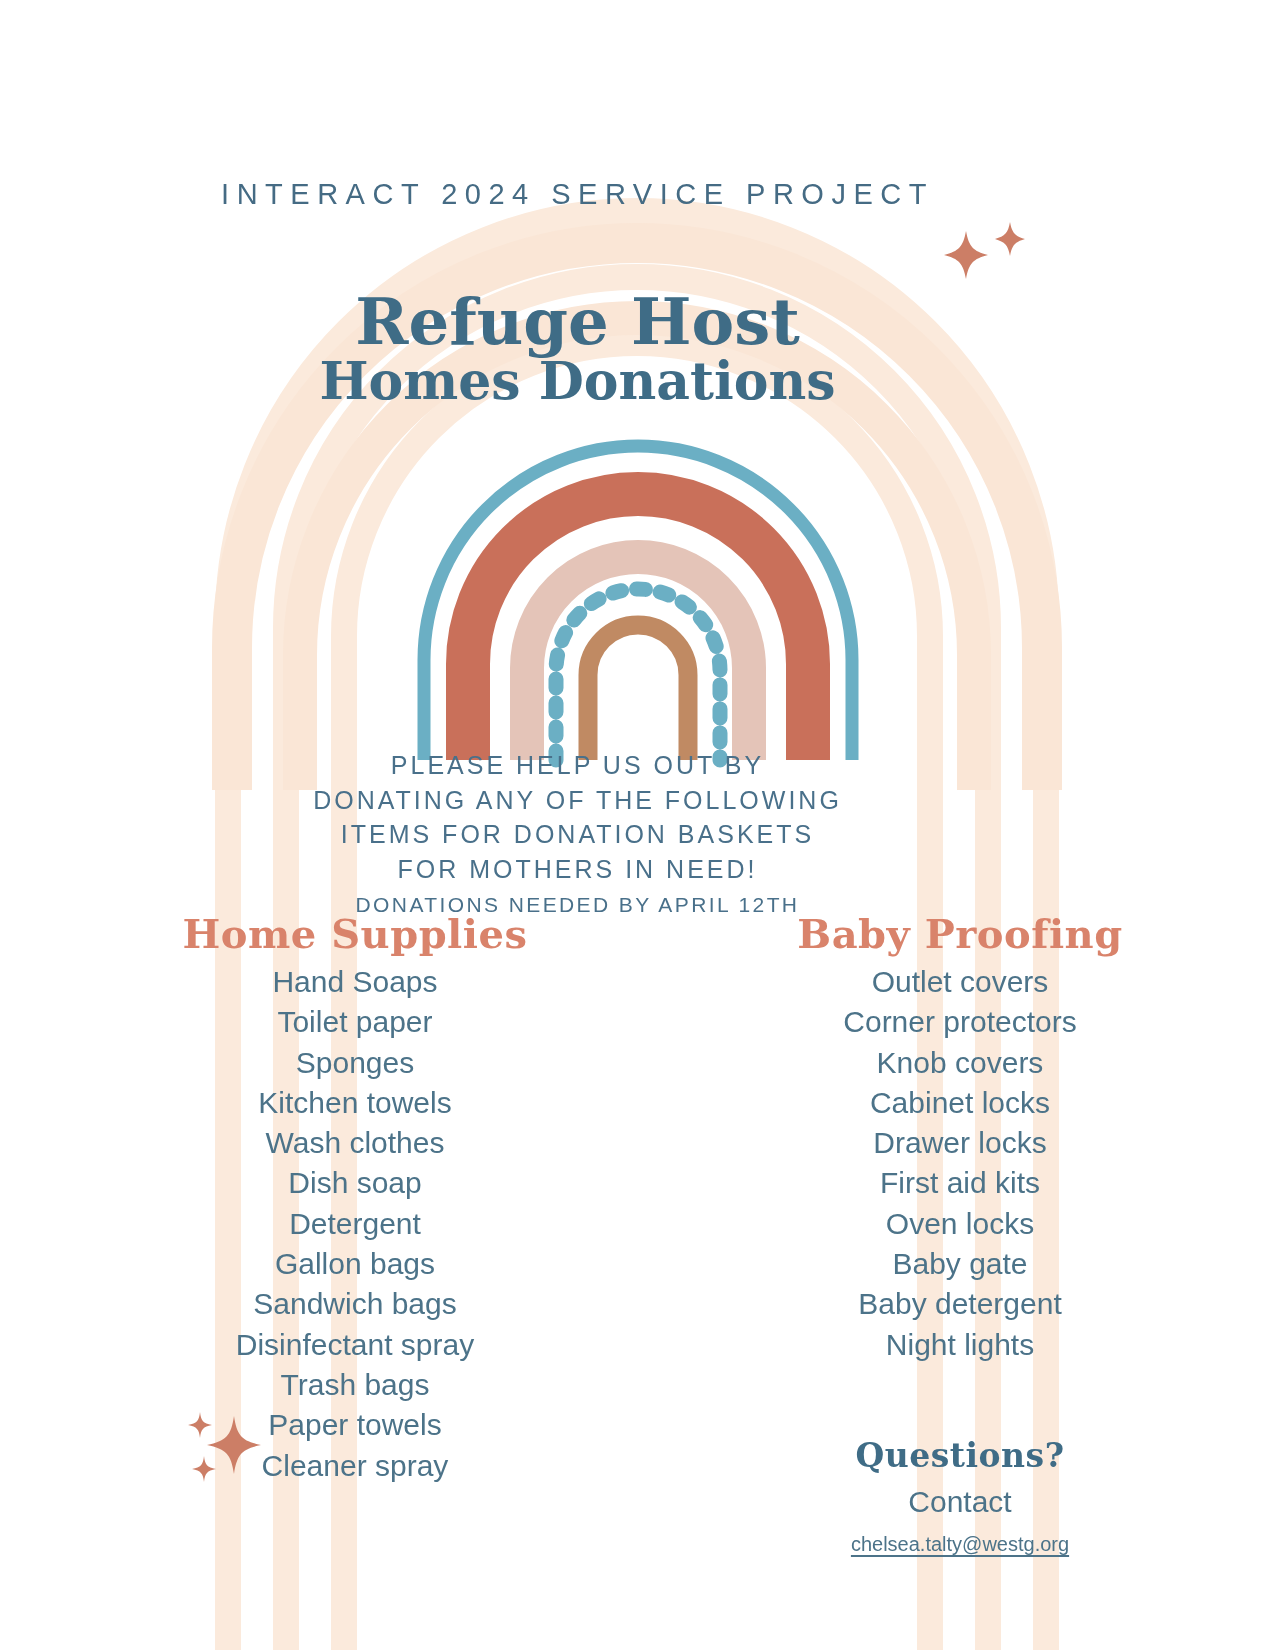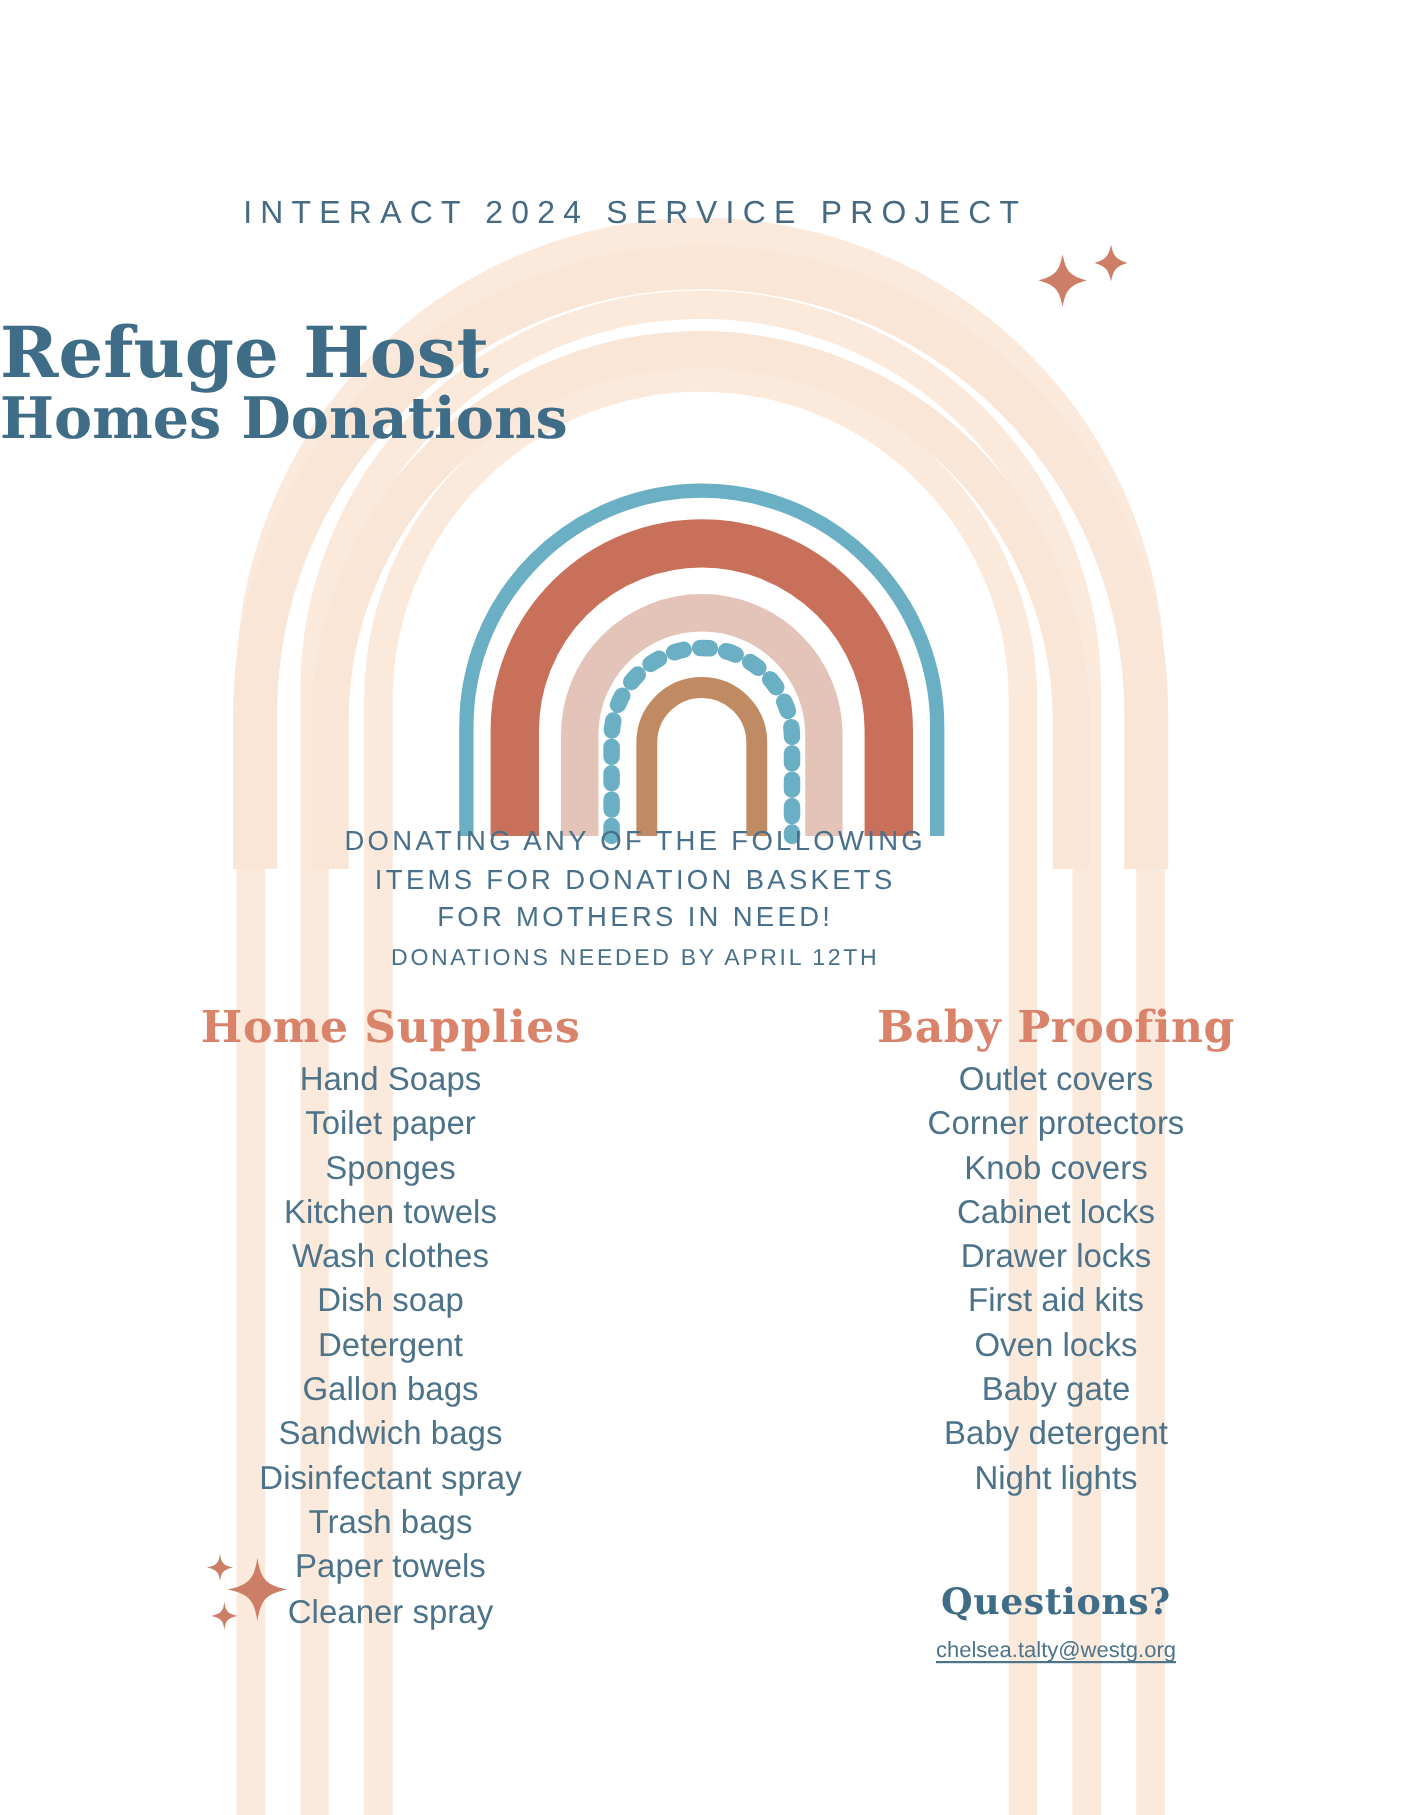--- a/index.html
+++ b/index.html
@@ -24,21 +24,21 @@
     position:absolute;left:0;right:0;top:178px;
     text-align:center;
     color:#456B84;
     font-size:29px;
     letter-spacing:7.5px;
     font-weight:400;
   }
 
   .title{
     position:absolute;left:0;right:0;top:246px;
-    text-align:left;
+    text-align:center;
     color:#3F6C86;
     font-family:"DejaVu Serif", serif;
     font-weight:700;
     font-size:64px;
     line-height:1.02;
     letter-spacing:0px;
   }
   .title .l2{display:block;font-size:52px;}
 
   .blurb{
@@ -137,20 +137,21 @@
   <div class="content">
 
     <div class="eyebrow">INTERACT 2024 SERVICE PROJECT</div>
 
     <h1 class="title">
       <span>Refuge Host</span>
       <span class="l2">Homes Donations</span>
     </h1>
 
     <div class="blurb">
+      <div>PLEASE HELP US OUT BY</div>
       <div>DONATING ANY OF THE FOLLOWING</div>
       <div>ITEMS FOR DONATION BASKETS</div>
       <div>FOR MOTHERS IN NEED!</div>
       <span class="deadline">DONATIONS NEEDED BY APRIL 12TH</span>
     </div>
 
     <div class="col col-left">
       <div class="sec-head">Home Supplies</div>
       <ul class="list">
         <li>Hand Soaps</li>
@@ -180,17 +181,18 @@
         <li>First aid kits</li>
         <li>Oven locks</li>
         <li>Baby gate</li>
         <li>Baby detergent</li>
         <li>Night lights</li>
       </ul>
     </div>
 
     <div class="questions">
       <div class="sec-head q">Questions?</div>
+      <div class="contact-word">Contact</div>
       <a class="email" href="#">chelsea.talty@westg.org</a>
     </div>
 
   </div>
 </div>
 
 </body></html>

